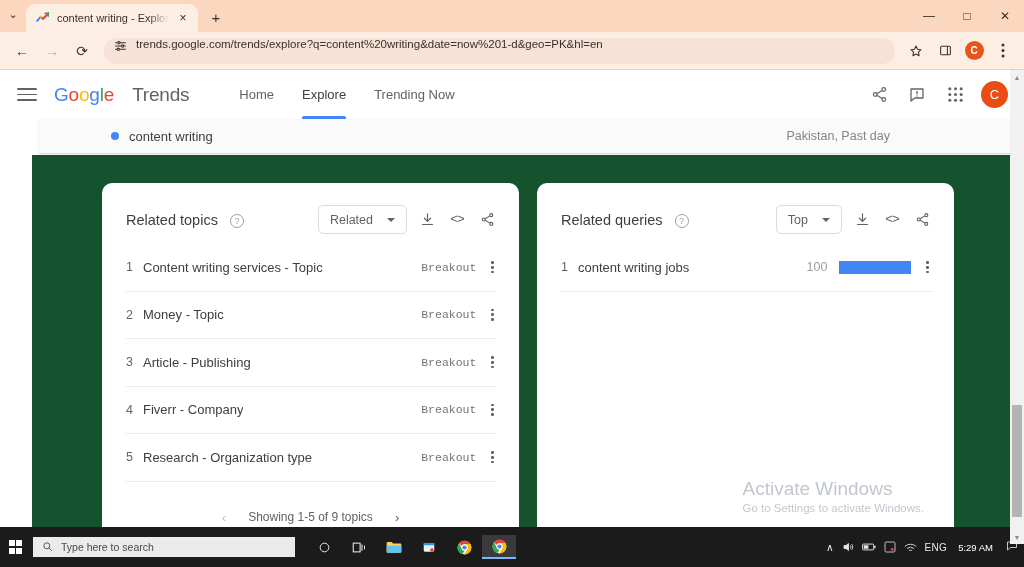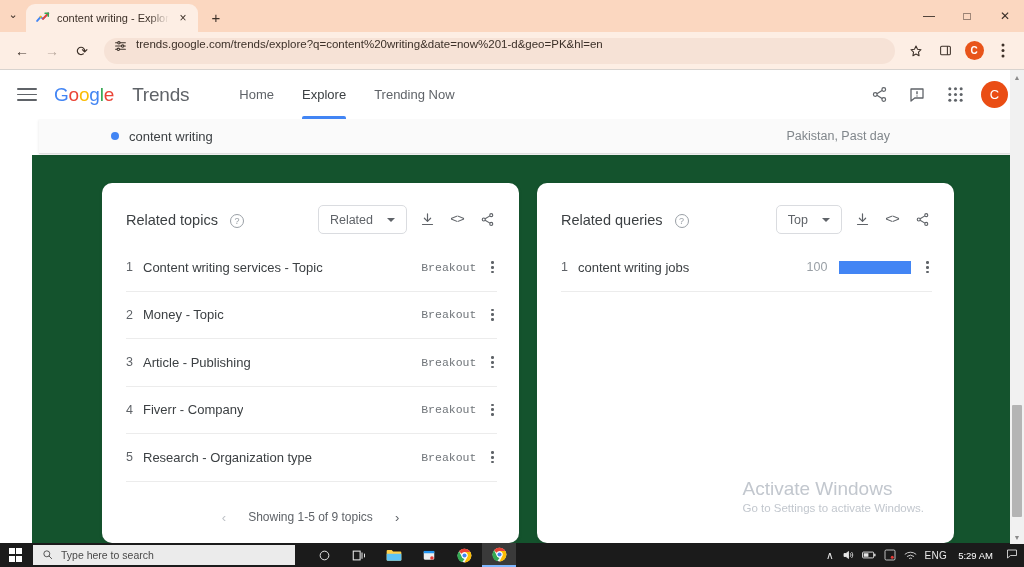--- a/index.html
+++ b/index.html
@@ -159,21 +159,21 @@
   .wm2 { font-size: 11.5px; color: #c2c7ce; line-height: 16px; }
 
   
   .scrollbar { position: absolute; top: 0; right: 0; width: 14px; bottom: 0; background: #f1f1f1; z-index: 8; }
   .sb-arrow { height: 14px; display: flex; align-items: center; justify-content: center; color: #8a8a8a; font-size: 7px; }
   .sb-arrow.bot { position: absolute; bottom: 0; width: 14px; }
   .sb-thumb { position: absolute; left: 2px; width: 10px; top: 335px; height: 112px; background: #b4b4b4; border-radius: 1px; }
 
   
   .taskbar {
-    position: absolute; left: 0; bottom: 0; width: 1024px; height: 24px;
+    position: absolute; left: 0; bottom: 0; width: 1024px; height: 40px;
     background: #1b1b1b; display: flex; align-items: center;
   }
   .start { width: 31px; height: 24px; display: flex; align-items: center; justify-content: center; }
   .start-grid { display: grid; grid-template-columns: 6px 6px; grid-template-rows: 6px 6px; gap: 1.6px; }
   .start-grid i { background: #fff; display: block; }
   .tb-search {
     width: 262px; height: 20px; background: #ebebeb; display: flex; align-items: center;
     gap: 8px; padding: 0 9px; margin-left: 2px;
   }
   .tb-search-txt { font-size: 10.5px; color: #4a4a4a; }

